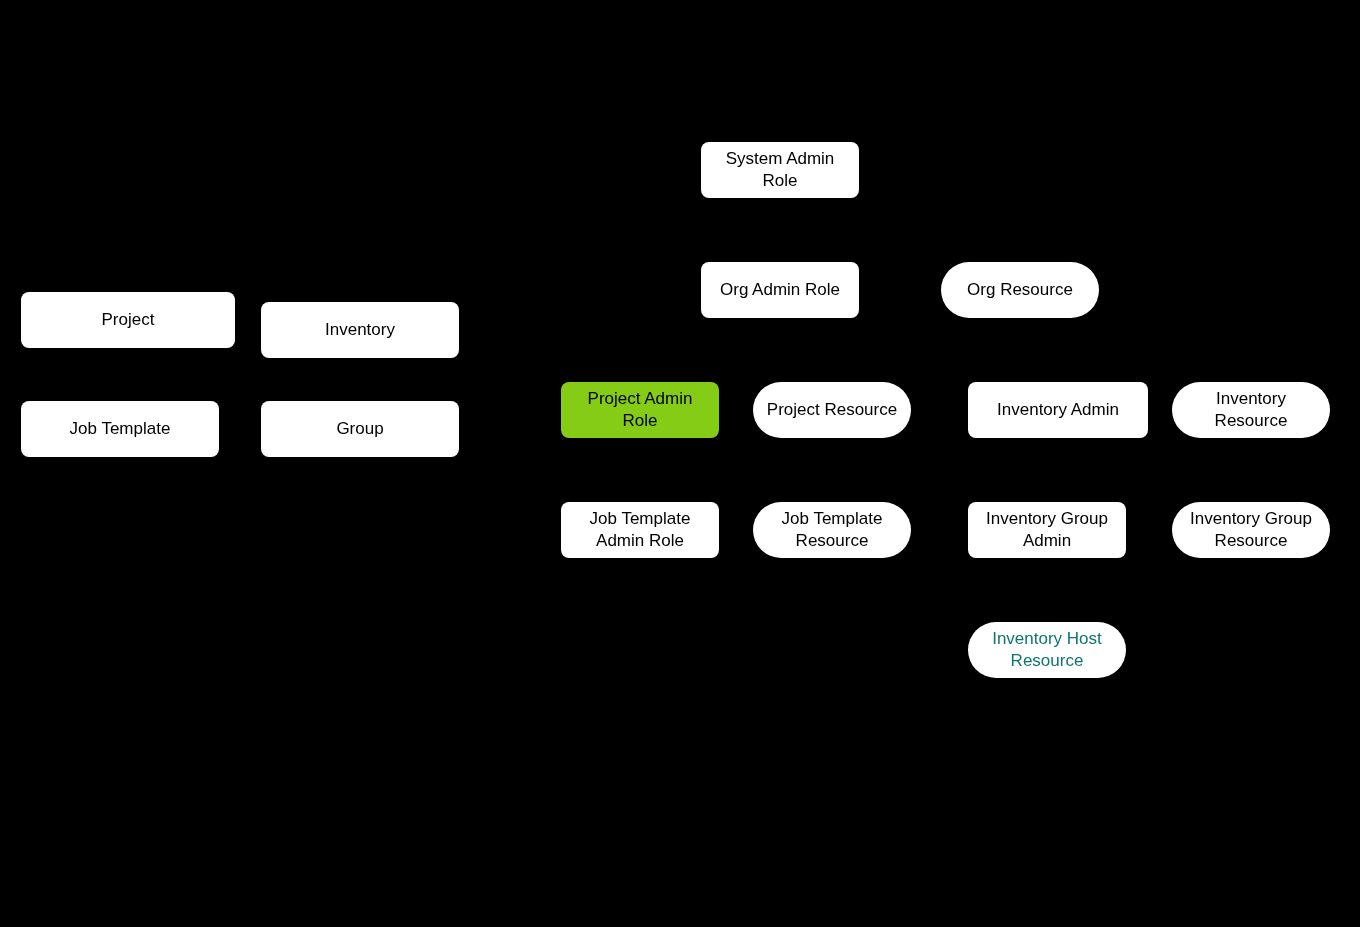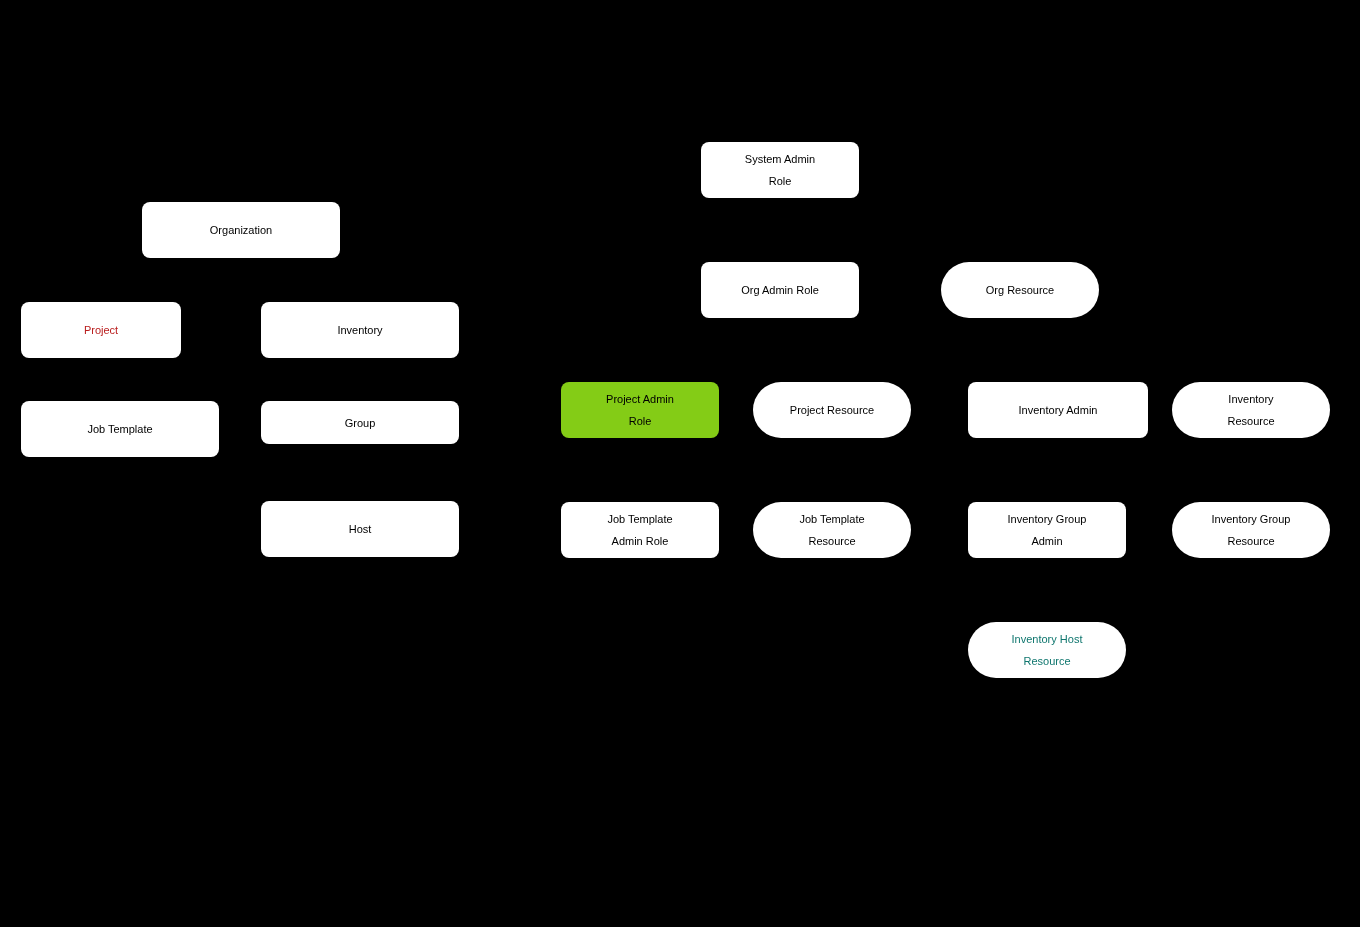--- a/index.html
+++ b/index.html
@@ -17,46 +17,44 @@
     width: 1360px;
     height: 927px;
   }
   .node {
     position: absolute;
     box-sizing: border-box;
     display: flex;
     align-items: center;
     justify-content: center;
     text-align: center;
-    font-size: 11px;
+    font-size: 17px;
     line-height: 22px;
     white-space: pre-line;
   }
   .node.rect {
     border-radius: 8px;
   }
   .node.stadium {
     border-radius: 28px;
     justify-content: center;
   }
   .node .label {
     display: block;
     padding: 0 4px;
   }
 </style>
 </head>
 <body>
 
 <div class="canvas" style="background: rgb(0, 0, 0); width: 1360px; height: 927px;">
-    <div class="node rect" style="left: 142px; top: 202px; width: 198px; height: 56px; background: rgb(255, 255, 255); color: rgb(0, 0, 0);"><span class="label">Organization</span></div>
-    <div class="node rect" style="left: 21px; top: 302px; width: 160px; height: 56px; background: rgb(255, 255, 255); color: #b91c1c;"><span class="label">Project</span></div>
+    <div class="node rect" style="left: 21px; top: 292px; width: 214px; height: 56px; background: rgb(255, 255, 255); color: #000000;"><span class="label">Project</span></div>
     <div class="node rect" style="left: 261px; top: 302px; width: 198px; height: 56px; background: rgb(255, 255, 255); color: rgb(0, 0, 0);"><span class="label">Inventory</span></div>
     <div class="node rect" style="left: 21px; top: 401px; width: 198px; height: 56px; background: rgb(255, 255, 255); color: rgb(0, 0, 0);"><span class="label">Job Template</span></div>
-    <div class="node rect" style="left: 261px; top: 401px; width: 198px; height: 43px; background: rgb(255, 255, 255); color: rgb(0, 0, 0);"><span class="label">Group</span></div>
-    <div class="node rect" style="left: 261px; top: 501px; width: 198px; height: 56px; background: rgb(255, 255, 255); color: rgb(0, 0, 0);"><span class="label">Host</span></div>
+    <div class="node rect" style="left: 261px; top: 401px; width: 198px; height: 56px; background: rgb(255, 255, 255); color: rgb(0, 0, 0);"><span class="label">Group</span></div>
     <div class="node rect" style="left: 701px; top: 142px; width: 158px; height: 56px; background: rgb(255, 255, 255); color: rgb(0, 0, 0);"><span class="label">System Admin
 Role</span></div>
     <div class="node rect" style="left: 701px; top: 262px; width: 158px; height: 56px; background: rgb(255, 255, 255); color: rgb(0, 0, 0); text-align: right;"><span class="label">Org Admin Role</span></div>
     <div class="node stadium" style="left: 941px; top: 262px; width: 158px; height: 56px; background: rgb(255, 255, 255); color: rgb(0, 0, 0);"><span class="label">Org Resource</span></div>
     <div class="node rect" style="left: 561px; top: 382px; width: 158px; height: 56px; background: #84cc16; color: rgb(0, 0, 0);"><span class="label">Project Admin
 Role</span></div>
     <div class="node stadium" style="left: 753px; top: 382px; width: 158px; height: 56px; background: rgb(255, 255, 255); color: rgb(0, 0, 0);"><span class="label">Project Resource</span></div>
     <div class="node rect" style="left: 968px; top: 382px; width: 180px; height: 56px; background: rgb(255, 255, 255); color: rgb(0, 0, 0);"><span class="label">Inventory Admin</span></div>
     <div class="node stadium" style="left: 1172px; top: 382px; width: 158px; height: 56px; background: rgb(255, 255, 255); color: rgb(0, 0, 0);"><span class="label">Inventory
 Resource</span></div>

